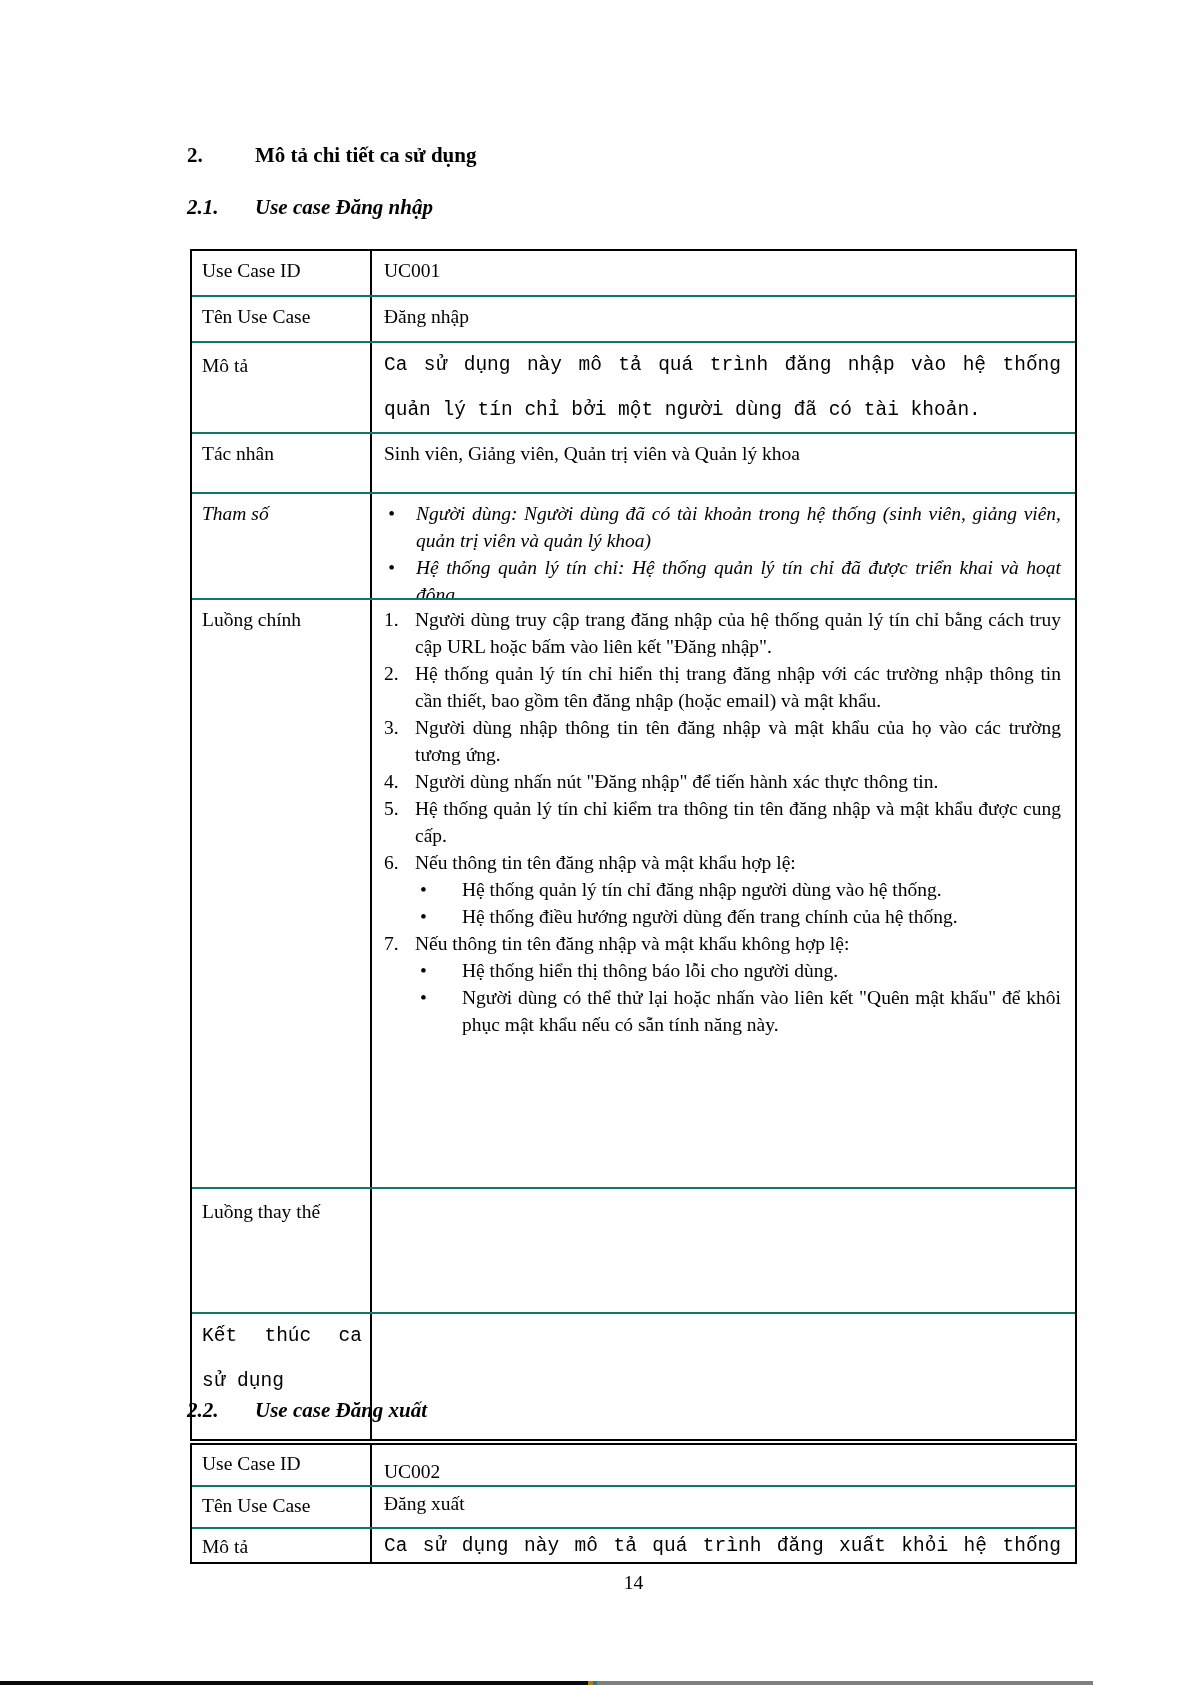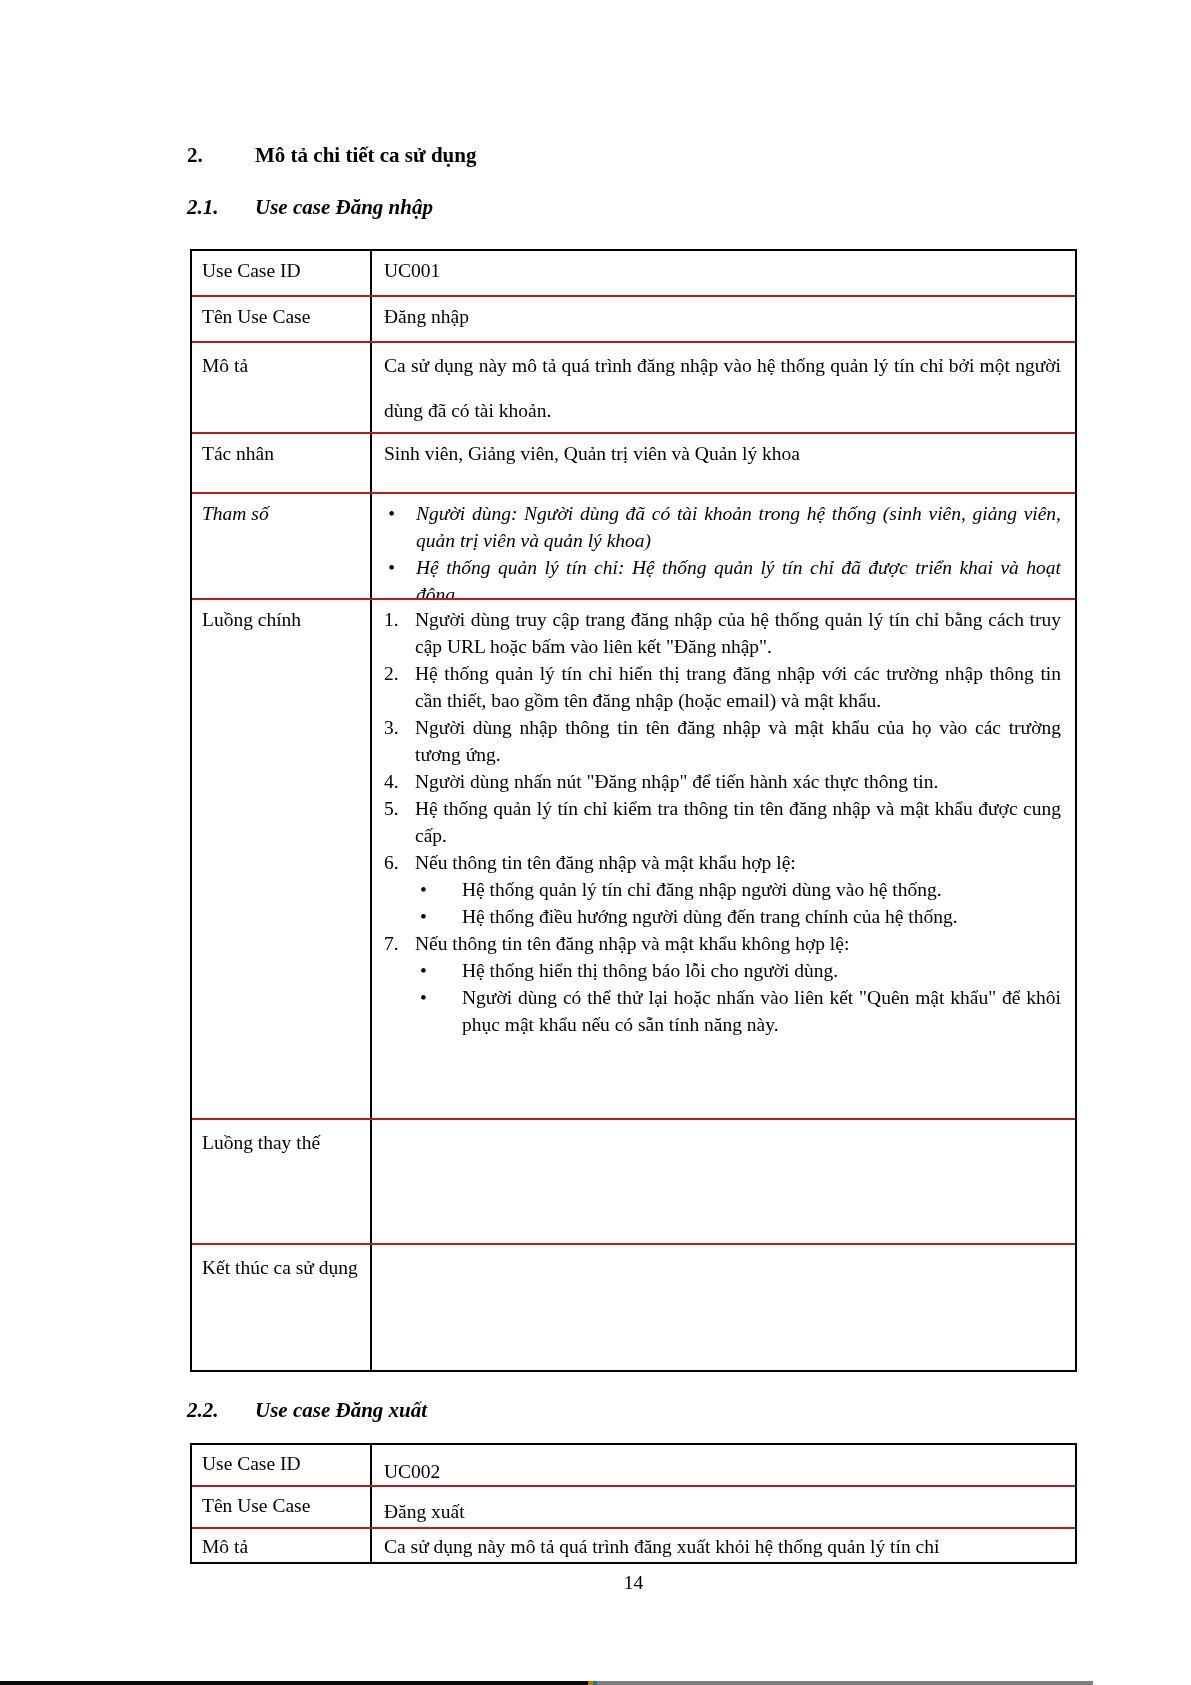--- a/index.html
+++ b/index.html
@@ -10,26 +10,26 @@
     position:relative;overflow:hidden;
     -webkit-font-smoothing:antialiased;
   }
   .abs{position:absolute;margin-top:12px;}
   
   .doc-heading{left:187px;font-size:21px;font-weight:bold;white-space:nowrap;}
   .doc-heading .hnum{display:inline-block;width:68px;}
   .italic{font-style:italic;}
   
   .uc-table{left:190px;width:887px;border:2px solid #000;box-sizing:border-box;background:#fff;}
-  .trow{display:flex;box-sizing:border-box;border-bottom:2px solid #b91c1c;overflow:hidden;}
+  .trow{display:flex;box-sizing:border-box;border-bottom:2px solid #0f766e;overflow:hidden;}
   .trow:last-child{border-bottom:none;}
   .tlabel{width:180px;flex:none;border-right:2px solid #000;box-sizing:border-box;
           padding:6px 8px 0 10px;font-size:19.5px;line-height:27px;}
   .tvalue{flex:1;box-sizing:border-box;padding:6px 14px 0 12px;font-size:19.5px;line-height:27px;}
-  .justify{text-align:justify;}
+  .justify{text-align:justify;font-family:Liberation Mono, monospace;}
   .lh-wide .tlabel,.lh-wide .tvalue{line-height:45px;padding-top:0;}
   
   .li{display:flex;text-align:justify;}
   .li .m{flex:none;}
   .bullet .m{width:28px;padding-left:4px;}
   .step .m{width:31px;}
   .substep{padding-left:36px;}
   .substep .m{width:42px;}
   
   .pageno{left:190px;width:887px;top:1560px;text-align:center;font-size:19.5px;}
@@ -81,21 +81,21 @@
         <span class="m">•</span>
         <span>Người dùng: Người dùng đã có tài khoản trong hệ thống (sinh viên, giảng viên, quản trị viên và quản lý khoa)</span>
       </div>
       <div class="li bullet">
         <span class="m">•</span>
         <span>Hệ thống quản lý tín chỉ: Hệ thống quản lý tín chỉ đã được triển khai và hoạt động.</span>
       </div>
     </div>
   </div>
 
-  <div class="trow" style="height:520px;">
+  <div class="trow" style="height:589px;">
     <div class="tlabel">Luồng chính</div>
     <div class="tvalue">
       <div class="li step">
         <span class="m">1.</span>
         <span>Người dùng truy cập trang đăng nhập của hệ thống quản lý tín chỉ bằng cách truy cập URL hoặc bấm vào liên kết "Đăng nhập".</span>
       </div>
       <div class="li step">
         <span class="m">2.</span>
         <span>Hệ thống quản lý tín chỉ hiển thị trang đăng nhập với các trường nhập thông tin cần thiết, bao gồm tên đăng nhập (hoặc email) và mật khẩu.</span>
       </div>
@@ -154,21 +154,21 @@
 
 <div class="abs uc-table" style="top:1431px;">
 
   <div class="trow" style="height:42px;">
     <div class="tlabel" style="padding-top:5px;">Use Case ID</div>
     <div class="tvalue" style="padding-top:13px;">UC002</div>
   </div>
 
   <div class="trow" style="height:42px;">
     <div class="tlabel" style="padding-top:5px;">Tên Use Case</div>
-    <div class="tvalue" style="padding-top:11px;">Đăng xuất</div>
+    <div class="tvalue" style="padding-top:3px;">Đăng xuất</div>
   </div>
 
   <div class="trow" style="height:33px;">
     <div class="tlabel" style="padding-top:4px;">Mô tả</div>
     <div class="tvalue justify" style="padding-top:4px;">Ca sử dụng này mô tả quá trình đăng xuất khỏi hệ thống quản lý tín chỉ</div>
   </div>
 
 </div>
 
 <div class="abs pageno">14</div>

